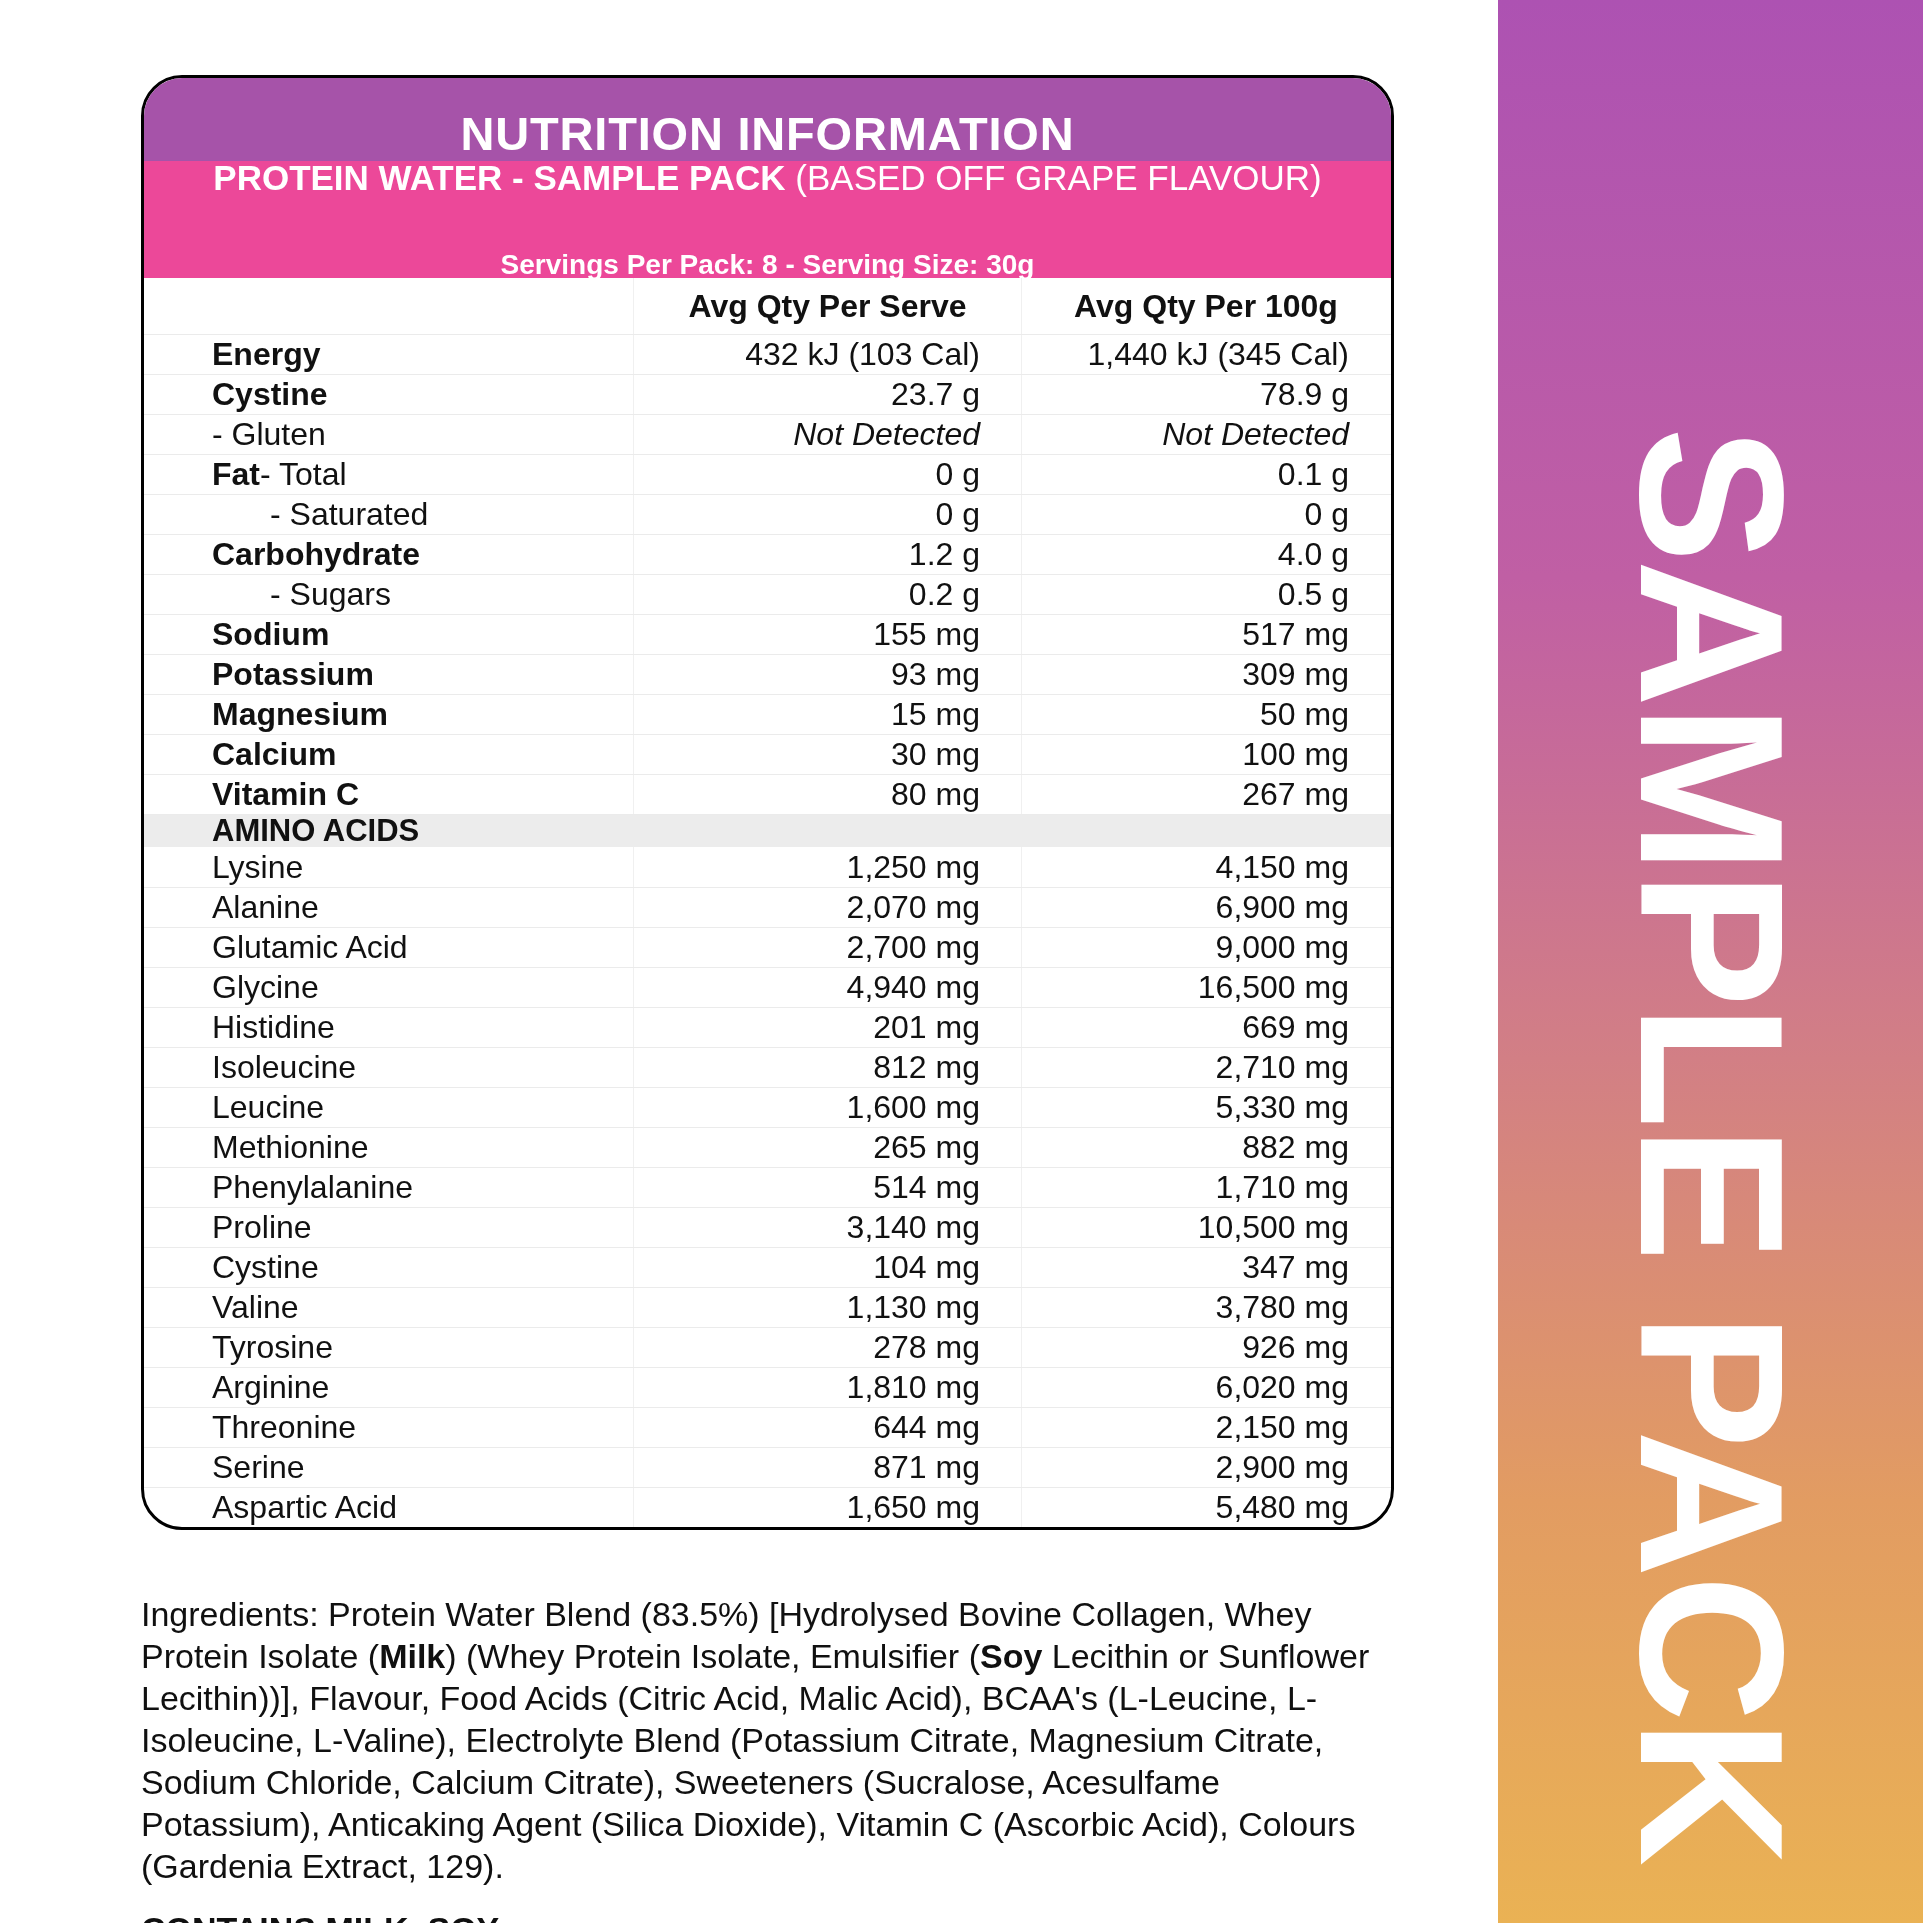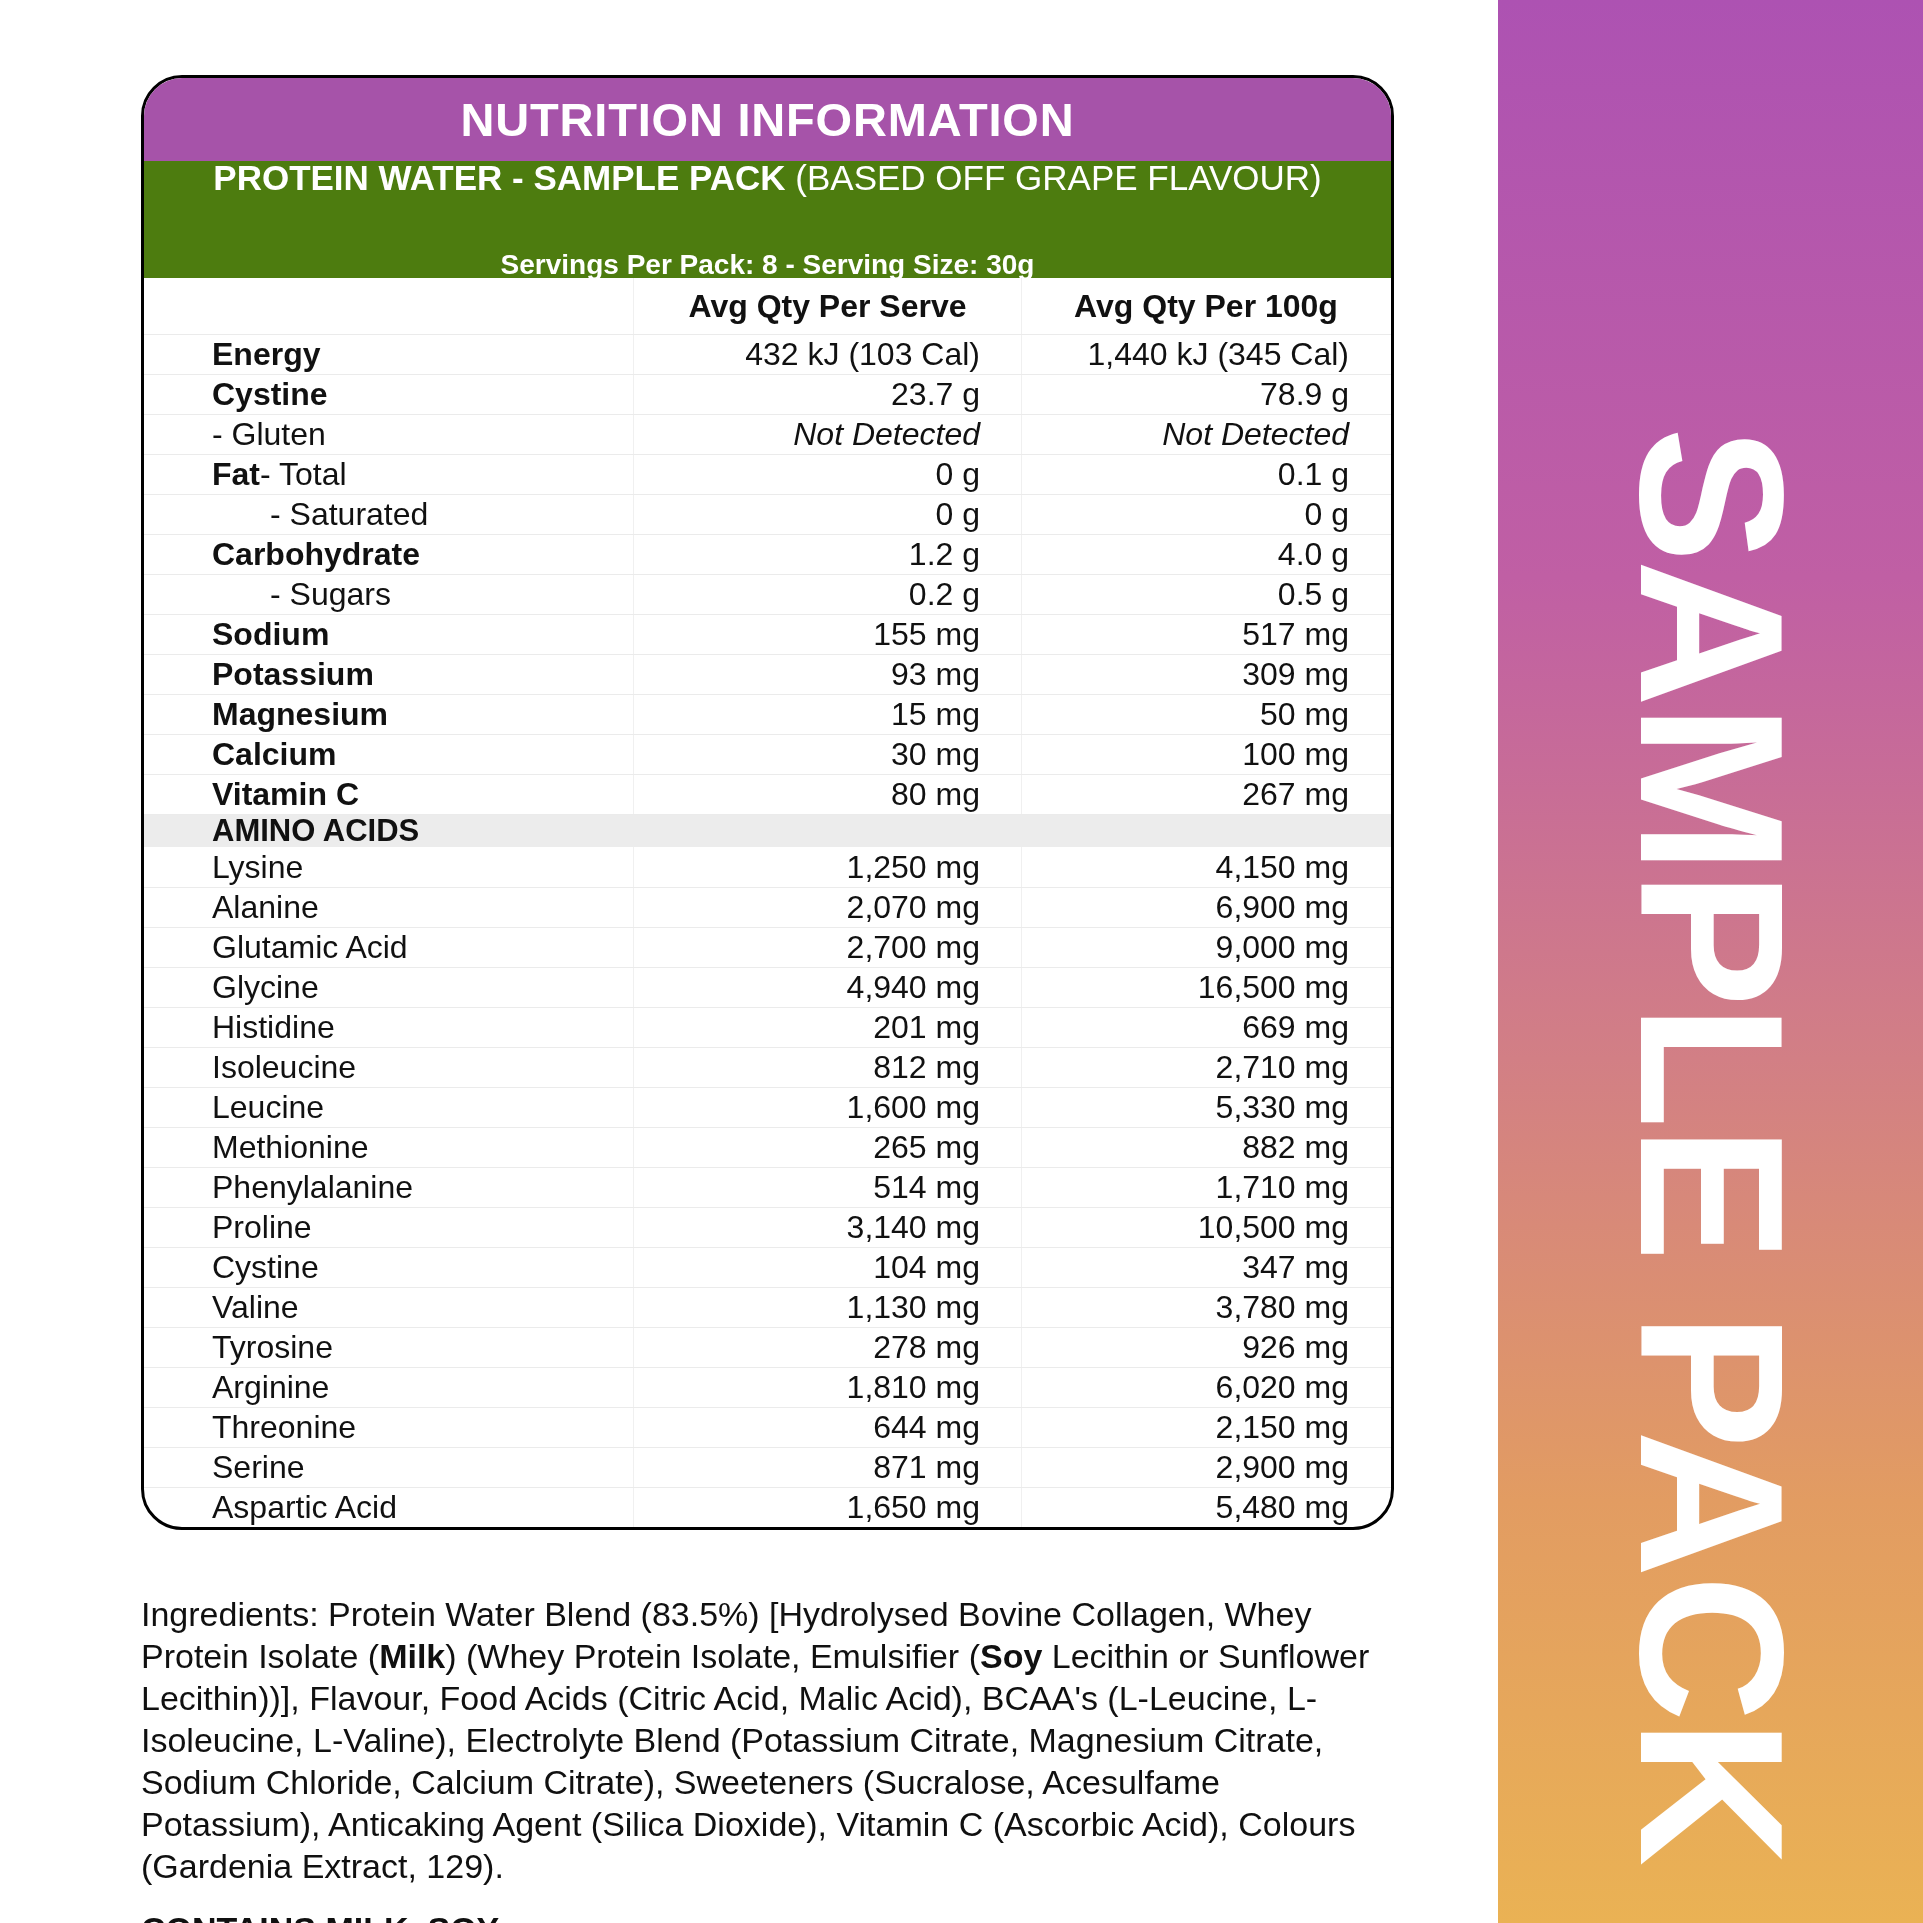--- a/index.html
+++ b/index.html
@@ -37,21 +37,21 @@
     left: 141px; top: 75px;
     width: 1253px;
     border: 3.8px solid #000;
     border-radius: 41px;
     overflow: hidden;
     background: #fff;
   }
   .hdr {
     background: #a653a9;
     height: 83px;
-    display: flex; align-items: center; justify-content: center;
+    display: flex; align-items: flex-end; justify-content: center;
   }
   .hdr-title { color: #fff; font-weight: 700; font-size: 47px; letter-spacing: 0.8px; }
 
   .subhdr {
     background: #d2a8d5;
     height: 117px;
     display: flex; flex-direction: column; align-items: center; justify-content: center;
     color: #fff; text-align: center;
   }
   .subhdr-line1 { font-size: 35px; }
@@ -109,21 +109,21 @@
 </style>
 </head>
 <body>
 
 <div class="panel">
 
   <div class="hdr" style="background: rgb(166, 83, 169);">
     <div class="hdr-title">NUTRITION INFORMATION</div>
   </div>
 
-  <div class="subhdr" style="background: #4d7c0f; gap: 43px;">
+  <div class="subhdr" style="background: #ec4899; gap: 43px;">
     <div class="subhdr-line1">
       <span class="b">PROTEIN WATER - SAMPLE PACK</span><span> (BASED OFF GRAPE FLAVOUR)</span>
     </div>
     <div class="subhdr-line2">Servings Per Pack: 8 - Serving Size: 30g</div>
   </div>
 
   <div class="colhdr">
     <div class="hcell"></div>
     <div class="hcell">Avg Qty Per Serve</div>
     <div class="hcell">Avg Qty Per 100g</div>

